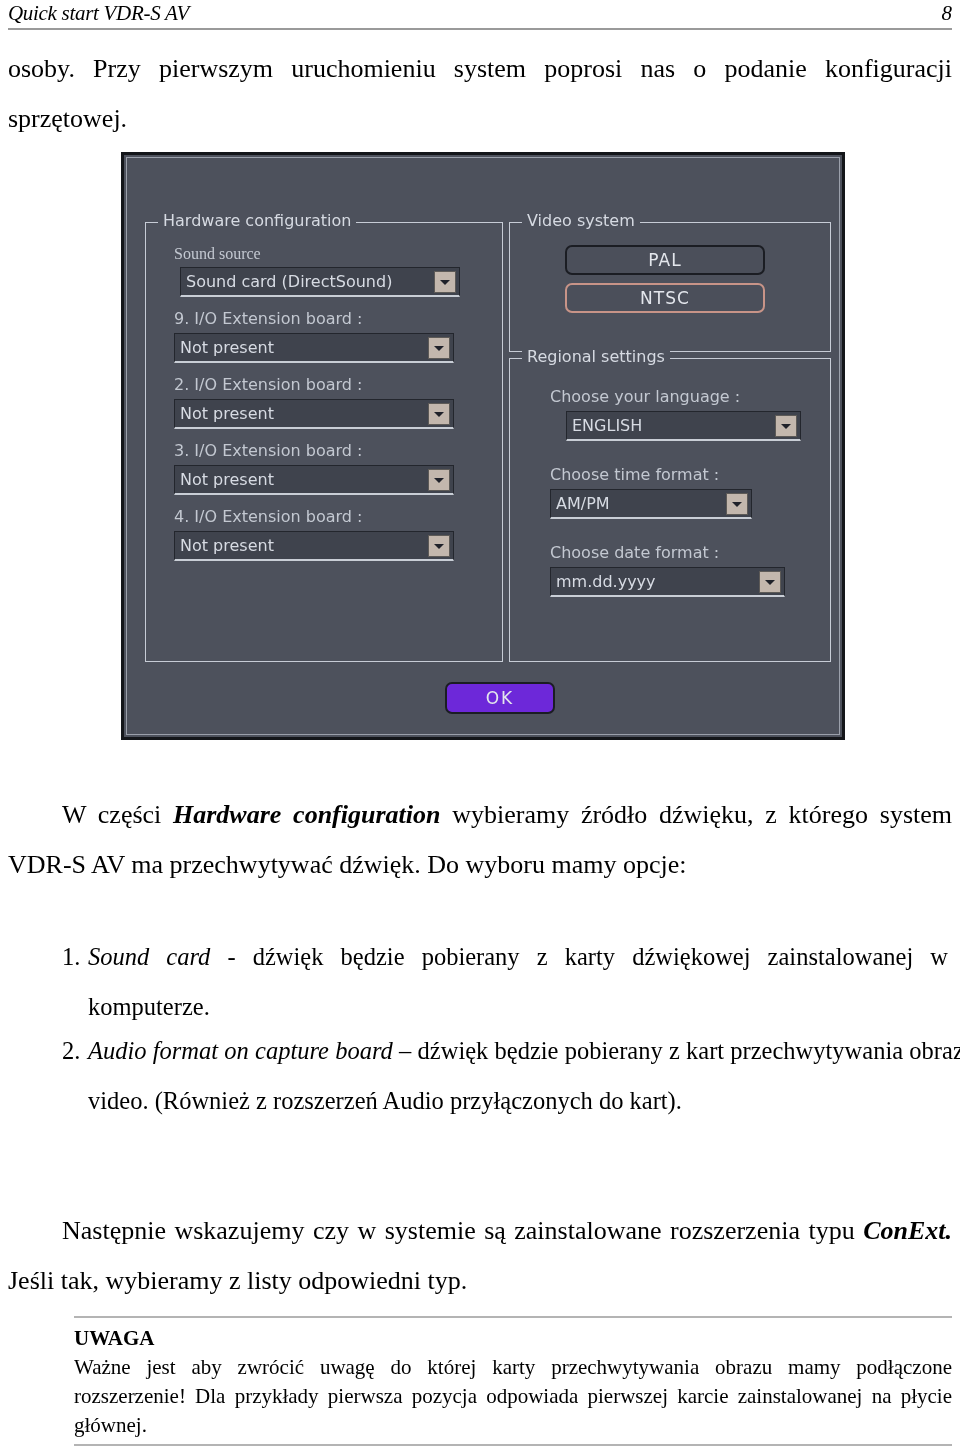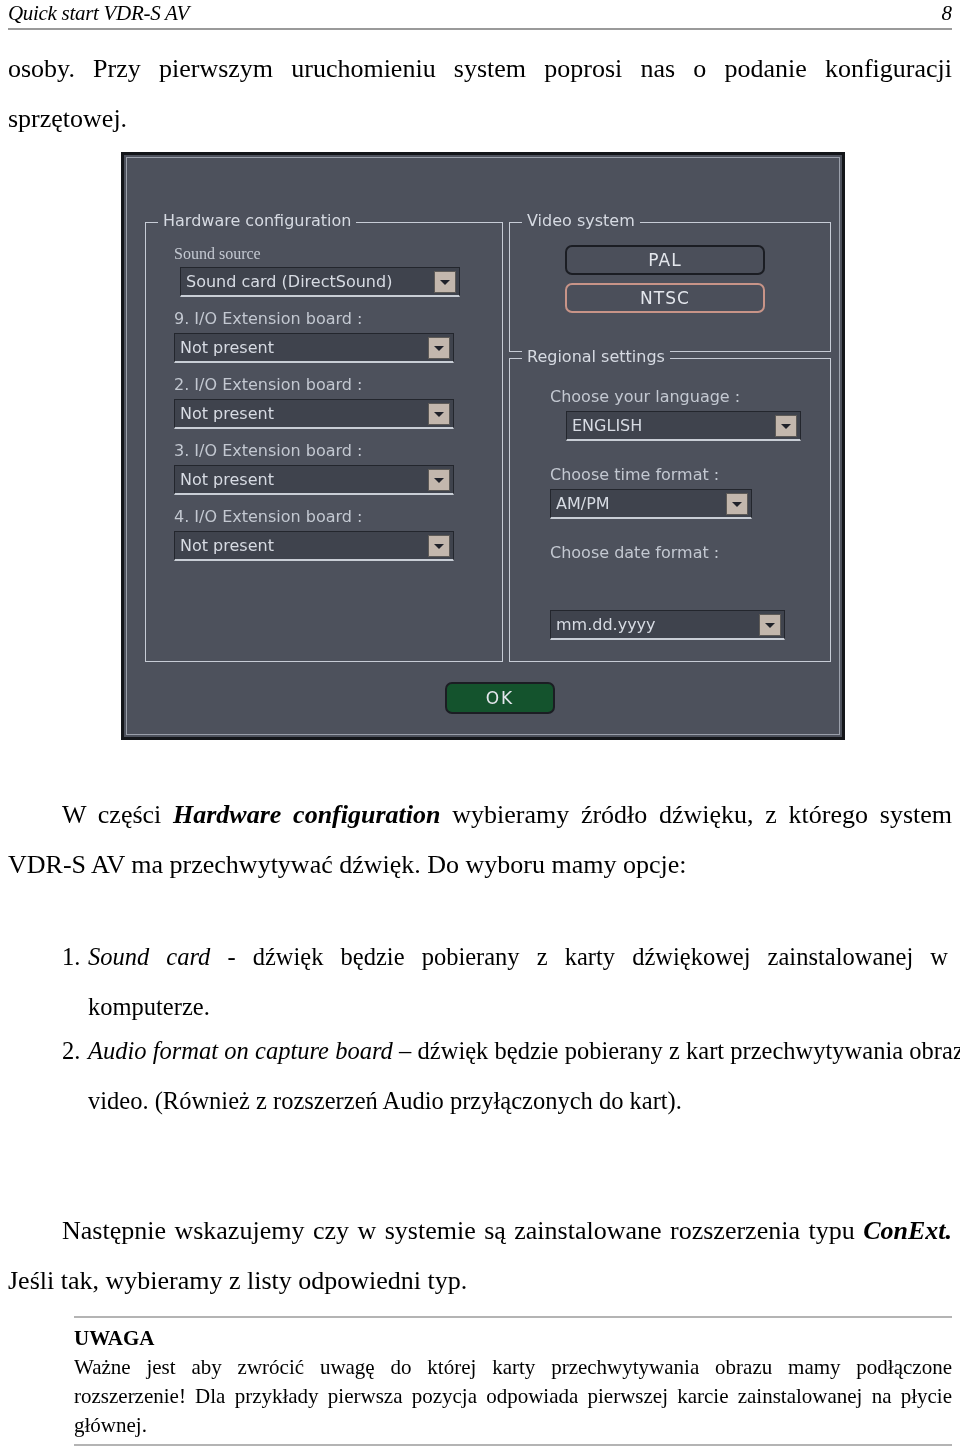--- a/index.html
+++ b/index.html
@@ -247,21 +247,21 @@
     height: 32px;
     border-radius: 7px;
     border: 2px solid #1b1d23;
     box-sizing: border-box;
     display: flex;
     align-items: center;
     justify-content: center;
     color: #e3e6ec;
     font-size: 17px;
     letter-spacing: 2px;
-    background: #14532d;
+    background: #6d28d9;
   }
 </style>
 </head>
 <body>
 
 <div class="page-header">
   <div class="hdr-title">Quick start VDR-S AV</div>
   <div class="hdr-pageno">8</div>
   <div class="hdr-rule"></div>
 </div>
@@ -320,21 +320,21 @@
         <span class="combo-arrow"></span>
       </div>
 
       <span class="field-label" style="left:40px; top:106px;">Choose time format :</span>
       <div class="combo" style="left:40px; top:130px; width:202px;">
         <span class="combo-value">AM/PM</span>
         <span class="combo-arrow"></span>
       </div>
 
       <span class="field-label" style="left:40px; top:184px;">Choose date format :</span>
-      <div class="combo" style="left:40px; top:208px; width:235px;margin-top:43px;">
+      <div class="combo" style="left:40px; top:208px; width:235px;">
         <span class="combo-value">mm.dd.yyyy</span>
         <span class="combo-arrow"></span>
       </div>
     </div>
 
     <div id="btn-ok">OK</div>
   </div>
 </div>
 
 <div class="para" id="para-hw"><span>W części </span><span class="bi">Hardware configuration</span><span> wybieramy źródło dźwięku, z którego system VDR-S AV ma przechwytywać dźwięk. Do wyboru mamy opcje:</span></div>

